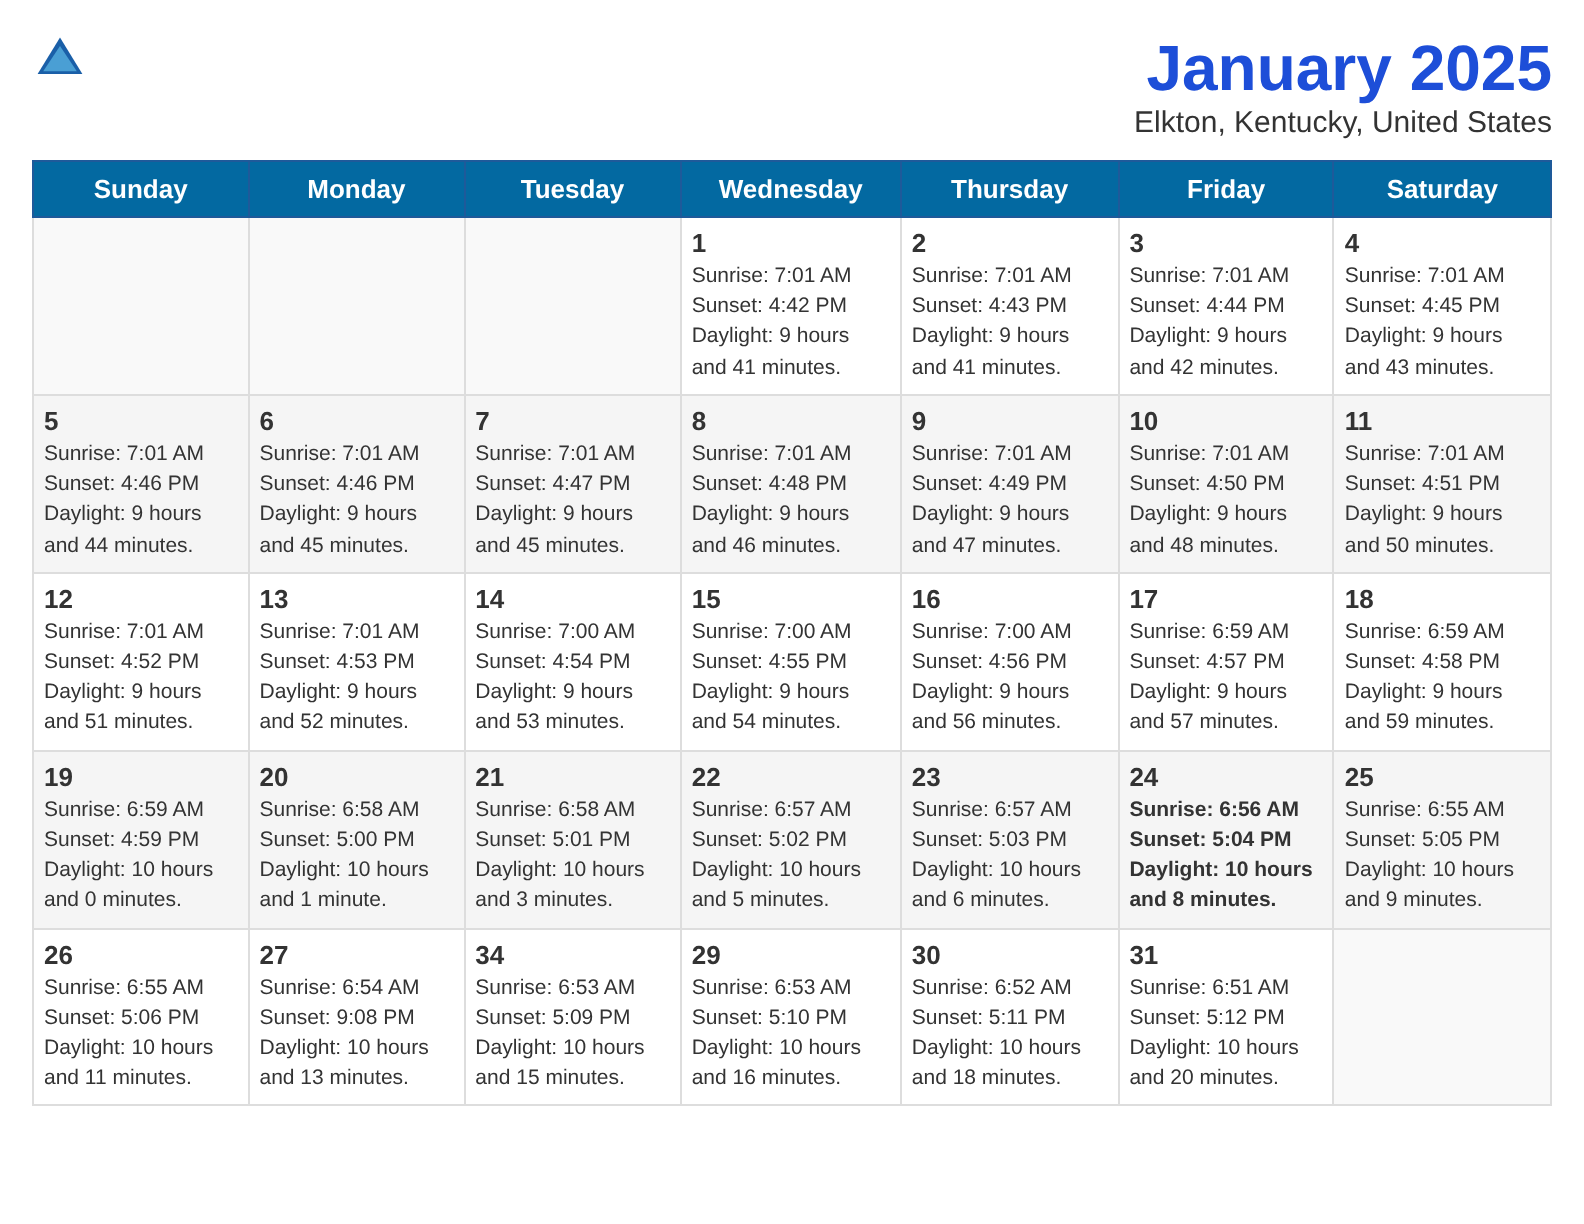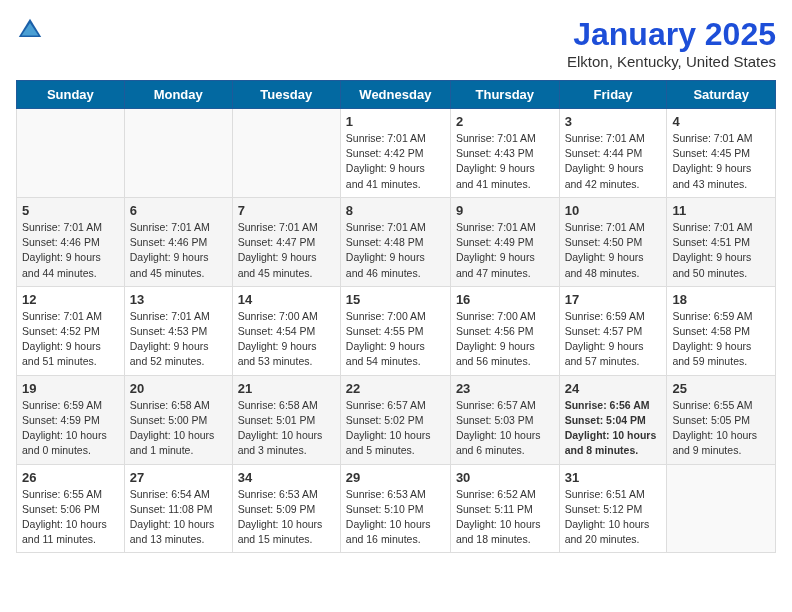--- a/index.html
+++ b/index.html
@@ -306,21 +306,21 @@
         <td>
           <span class="day-number">26</span>
           <div class="day-info" style="white-space: pre-line;">Sunrise: 6:55 AM
 Sunset: 5:06 PM
 Daylight: 10 hours
 and 11 minutes.</div>
         </td>
         <td>
           <span class="day-number">27</span>
           <div class="day-info" style="white-space: pre-line;">Sunrise: 6:54 AM
-Sunset: 11:08 PM
+Sunset: 9:08 PM
 Daylight: 10 hours
 and 13 minutes.</div>
         </td>
         <td>
           <span class="day-number">34</span>
           <div class="day-info" style="white-space: pre-line;">Sunrise: 6:53 AM
 Sunset: 5:09 PM
 Daylight: 10 hours
 and 15 minutes.</div>
         </td>

